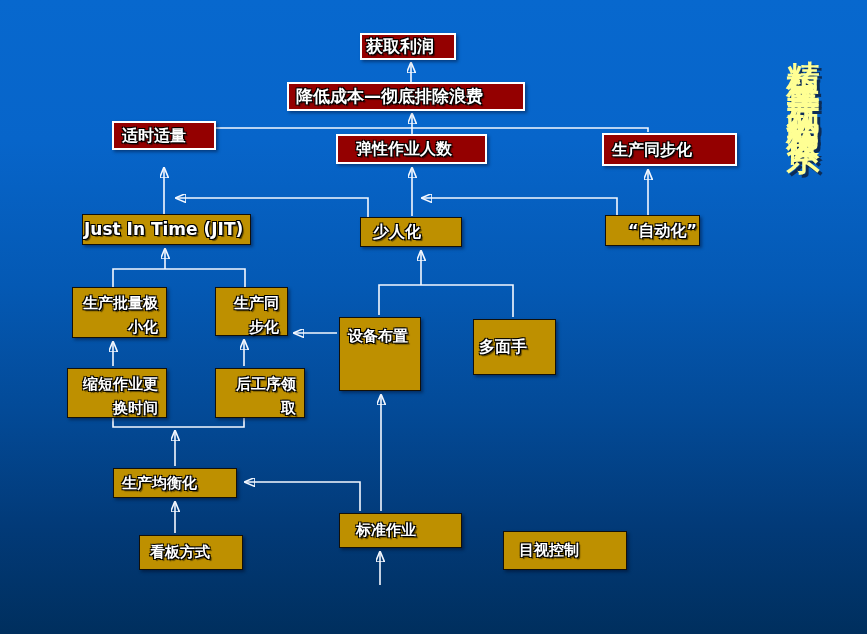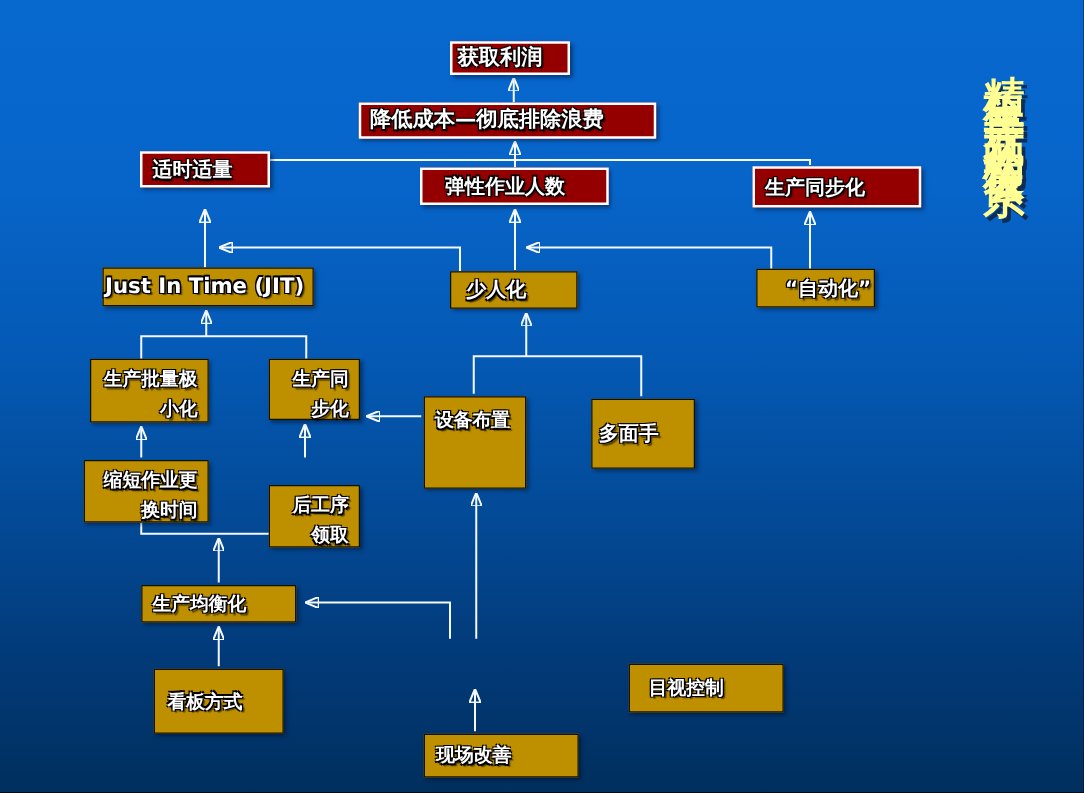--- a/index.html
+++ b/index.html
@@ -99,32 +99,32 @@
     </div>
   <div class="node gold multiline" style="left:339px;top:317px;width:82px;height:74px;padding-top:6px">
       <span>设备布置</span>
     </div>
   <div class="node gold" style="left:473px;top:319px;width:83px;height:56px;padding:0 5px;font-size:16px">
       <span>多面手</span>
     </div>
   <div class="node gold multiline" style="left:67px;top:368px;width:100px;height:50px">
       <span>缩短作业更换时间</span>
     </div>
-  <div class="node gold multiline" style="left:215px;top:388px;width:73px;height:50px">
+  <div class="node gold multiline" style="left:215px;top:368px;width:90px;height:50px">
       <span>后工序领取</span>
     </div>
 
   <div class="node gold" style="left:113px;top:468px;width:124px;height:30px">
       <span>生产均衡化</span>
     </div>
-  <div class="node gold" style="left:123px;top:535px;width:104px;height:52px;padding:0 10px">
+  <div class="node gold" style="left:139px;top:535px;width:104px;height:35px;padding:0 10px">
       <span>看板方式</span>
+    </div>
+  <div class="node gold" style="left:339px;top:513px;width:123px;height:35px;padding:0 16px">
+      <span>标准作业</span>
     </div>
   <div class="node gold" style="left:503px;top:531px;width:124px;height:39px;padding:0 15px">
       <span>目视控制</span>
-    </div>
-  <div class="node gold" style="left:339px;top:587px;width:124px;height:35px;padding:0 9px">
-      <span>现场改善</span>
     </div>
 
   <div class="vtitle">精益生产方式的构造体系</div>
 
 </div>
 
 </body></html>

